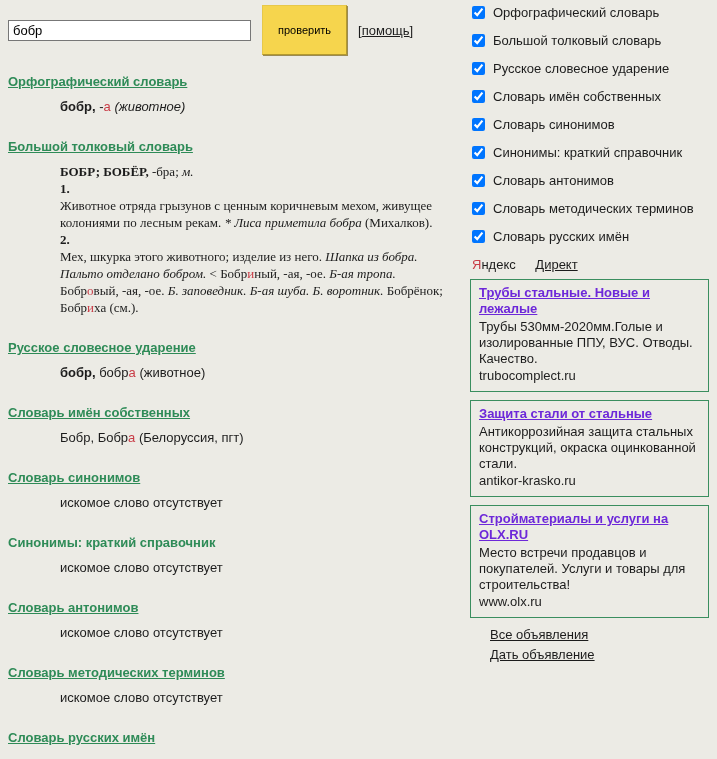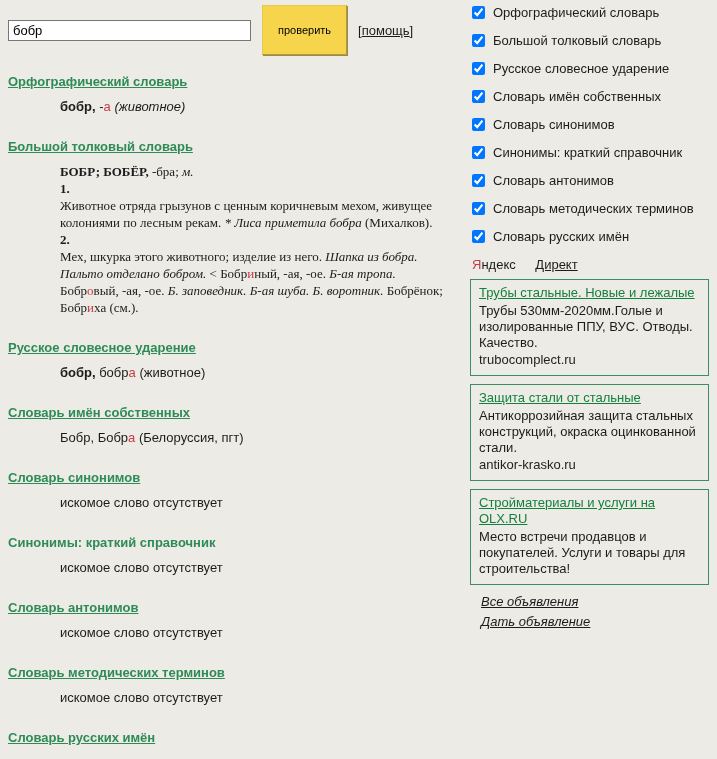--- a/index.html
+++ b/index.html
@@ -50,27 +50,27 @@
   .direct-row a { color:#1c1c1c; text-decoration:none; cursor:pointer; }
   .direct-row .brand { margin-right:16px; }
   .direct-row .red-letter { color:#C83C46; }
   .direct-row .direct-link { text-decoration:underline; }
 
   .ad-box {
     border:1px solid #3A8E5F; padding:5px 8px 7px 8px; margin-bottom:8px;
     line-height:16px;
   }
   .ad-title {
-    display:inline; color:#15803d; font-weight:normal;
+    display:inline; color:#6d28d9; font-weight:bold;
     text-decoration:underline; cursor:pointer;
   }
   .ad-body { margin-top:2px; }
   .ad-url { margin-top:1px; color:#222; }
 
-  .footer-links { margin-top:9px; margin-left:11px;font-style:italic; }
+  .footer-links { margin-top:9px; margin-left:20px; }
   .footer-link {
     display:inline-block; color:#1c1c1c; text-decoration:underline;
     cursor:pointer; margin-bottom:5px;
   }
 </style>
 </head>
 <body>
 
 <div class="page">
 
@@ -187,20 +187,21 @@
 
     <div class="ad-box">
       <a class="ad-title">Защита стали от стальные</a>
       <div class="ad-body">Антикоррозийная защита стальных конструкций, окраска оцинкованной стали.</div>
       <div class="ad-url">antikor-krasko.ru</div>
     </div>
 
     <div class="ad-box">
       <a class="ad-title">Стройматериалы и услуги на OLX.RU</a>
       <div class="ad-body">Место встречи продавцов и покупателей. Услуги и товары для строительства!</div>
+      <div class="ad-url">www.olx.ru</div>
     </div>
 
     <div class="footer-links">
       <a class="footer-link">Все объявления</a><br>
       <a class="footer-link">Дать объявление</a>
     </div>
 
   </div>
 </div>
 

